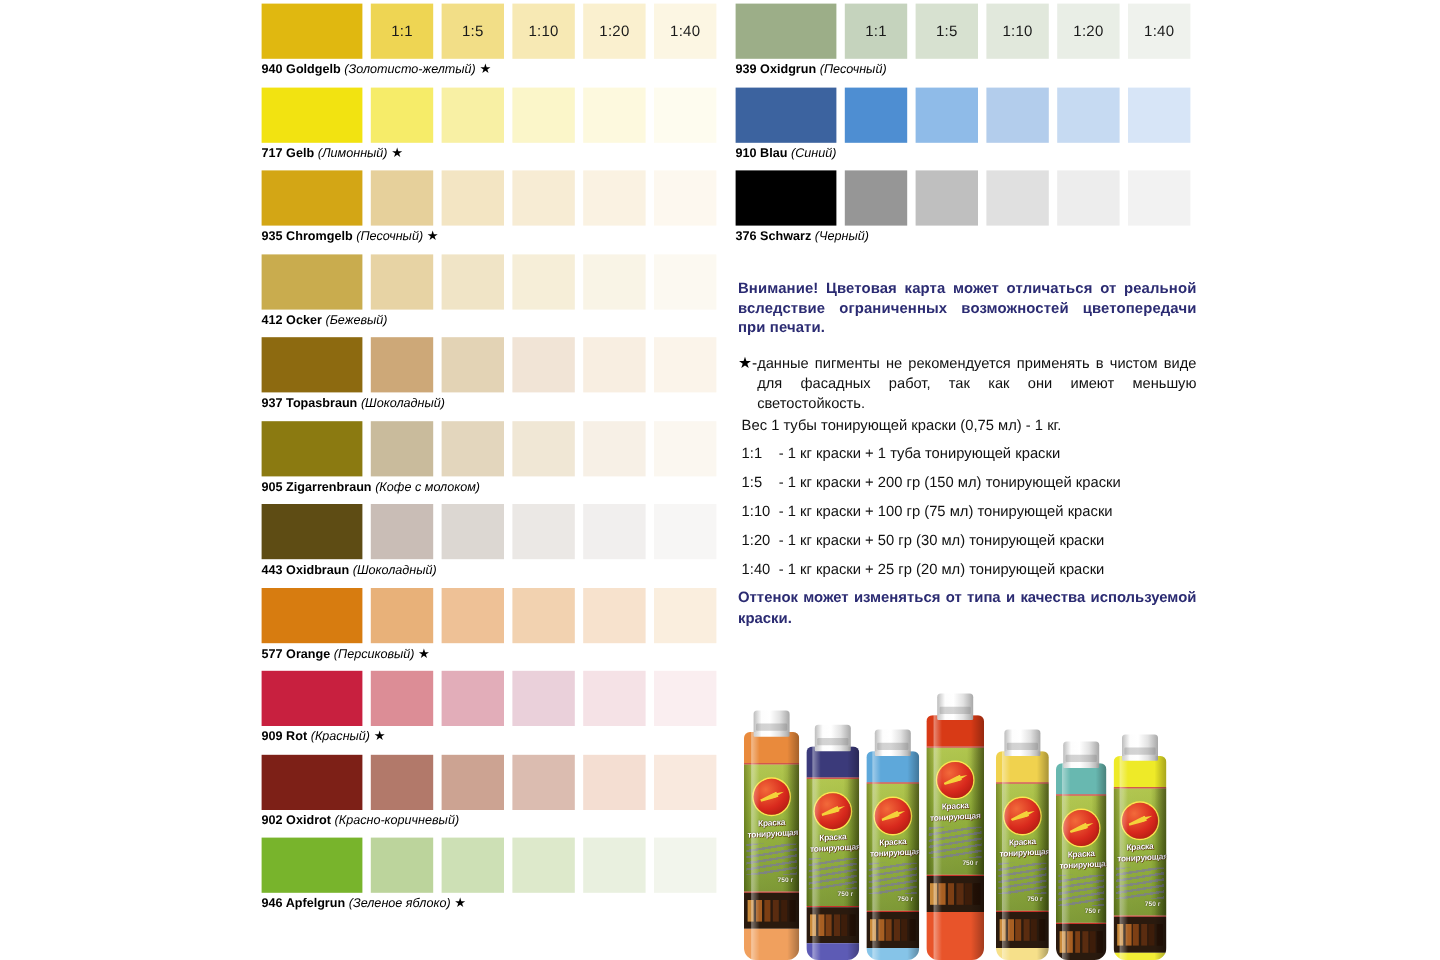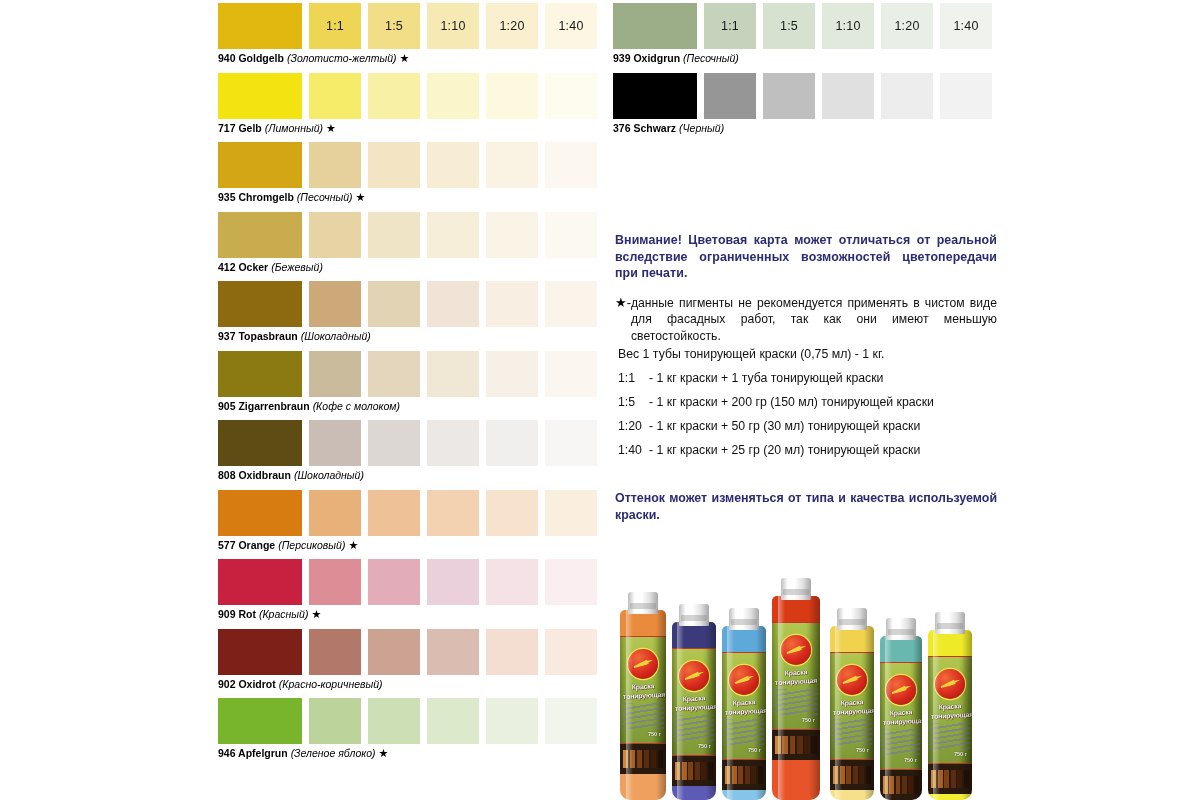--- a/index.html
+++ b/index.html
@@ -343,21 +343,21 @@
     </div>
     <div class="color-row">
       <div class="swatch-strip">
         <div class="sw-base" title="#5e4c14" style="background: rgb(94, 76, 20);"></div>
         <div class="sw-dil nolabel" style="background: rgb(201, 189, 182);"></div>
         <div class="sw-dil nolabel" style="background: rgb(220, 215, 210);"></div>
         <div class="sw-dil nolabel" style="background: rgb(235, 232, 229);"></div>
         <div class="sw-dil nolabel" style="background: rgb(241, 239, 238);"></div>
         <div class="sw-dil nolabel" style="background: rgb(247, 246, 245);"></div>
       </div>
-      <div class="row-label"><span class="code">808 Oxidbraun</span><span class="rus">(Шоколадный)</span></div>
+      <div class="row-label"><span class="code">443 Oxidbraun</span><span class="rus">(Шоколадный)</span></div>
     </div>
     <div class="color-row">
       <div class="swatch-strip">
         <div class="sw-base" title="#d77c10" style="background: rgb(215, 124, 16);"></div>
         <div class="sw-dil nolabel" style="background: rgb(232, 177, 121);"></div>
         <div class="sw-dil nolabel" style="background: rgb(238, 193, 150);"></div>
         <div class="sw-dil nolabel" style="background: rgb(242, 210, 176);"></div>
         <div class="sw-dil nolabel" style="background: rgb(247, 226, 205);"></div>
         <div class="sw-dil nolabel" style="background: rgb(250, 238, 222);"></div>
       </div>
@@ -402,20 +402,31 @@
     <div class="color-row">
       <div class="swatch-strip">
         <div class="sw-base" title="#9cae88" style="background: rgb(156, 174, 136);"></div>
         <div class="sw-dil" style="background: rgb(197, 211, 189);">1:1</div>
         <div class="sw-dil" style="background: rgb(215, 225, 208);">1:5</div>
         <div class="sw-dil" style="background: rgb(225, 232, 220);">1:10</div>
         <div class="sw-dil" style="background: rgb(233, 238, 230);">1:20</div>
         <div class="sw-dil" style="background: rgb(239, 242, 237);">1:40</div>
       </div>
       <div class="row-label"><span class="code">939 Oxidgrun</span><span class="rus">(Песочный)</span></div>
+    </div>
+    <div class="color-row">
+      <div class="swatch-strip">
+        <div class="sw-base" title="#3c639f" style="background: rgb(60, 99, 159);"></div>
+        <div class="sw-dil nolabel" style="background: rgb(78, 142, 210);"></div>
+        <div class="sw-dil nolabel" style="background: rgb(143, 187, 232);"></div>
+        <div class="sw-dil nolabel" style="background: rgb(179, 205, 236);"></div>
+        <div class="sw-dil nolabel" style="background: rgb(198, 218, 242);"></div>
+        <div class="sw-dil nolabel" style="background: rgb(215, 229, 247);"></div>
+      </div>
+      <div class="row-label"><span class="code">910 Blau</span><span class="rus">(Синий)</span></div>
     </div>
     <div class="color-row">
       <div class="swatch-strip">
         <div class="sw-base" title="#000000" style="background: rgb(0, 0, 0);"></div>
         <div class="sw-dil nolabel" style="background: rgb(150, 150, 150);"></div>
         <div class="sw-dil nolabel" style="background: rgb(191, 191, 191);"></div>
         <div class="sw-dil nolabel" style="background: rgb(224, 224, 224);"></div>
         <div class="sw-dil nolabel" style="background: rgb(237, 237, 237);"></div>
         <div class="sw-dil nolabel" style="background: rgb(242, 242, 242);"></div>
       </div>
@@ -429,20 +440,21 @@
     <span class="glyph">★-</span>
     <span class="txt">данные пигменты не рекомендуется применять в чистом виде для фасадных работ, так как они имеют меньшую светостойкость.</span>
   </div>
 </div>
 
 <div id="ratios">
   <div class="ratio-line">Вес 1 тубы тонирующей краски (0,75 мл) - 1 кг.</div>
   <div id="ratio-lines">
       <div class="ratio-line"><span class="rkey">1:1</span><span>- 1 кг краски + 1 туба тонирующей краски</span></div>
       <div class="ratio-line"><span class="rkey">1:5</span><span>- 1 кг краски + 200 гр (150 мл) тонирующей краски</span></div>
+      <div class="ratio-line"><span class="rkey">1:10</span><span>- 1 кг краски + 100 гр (75 мл) тонирующей краски</span></div>
       <div class="ratio-line"><span class="rkey">1:20</span><span>- 1 кг краски + 50 гр (30 мл) тонирующей краски</span></div>
       <div class="ratio-line"><span class="rkey">1:40</span><span>- 1 кг краски + 25 гр (20 мл) тонирующей краски</span></div>
     </div>
 </div>
 
 <div id="closing">Оттенок может изменяться от типа и качества используемой краски.</div>
 
 <div id="bottles">
     <div class="bottle" style="left: 8px; width: 46px; height: 208px;">
       <div class="btl-cap"></div>

